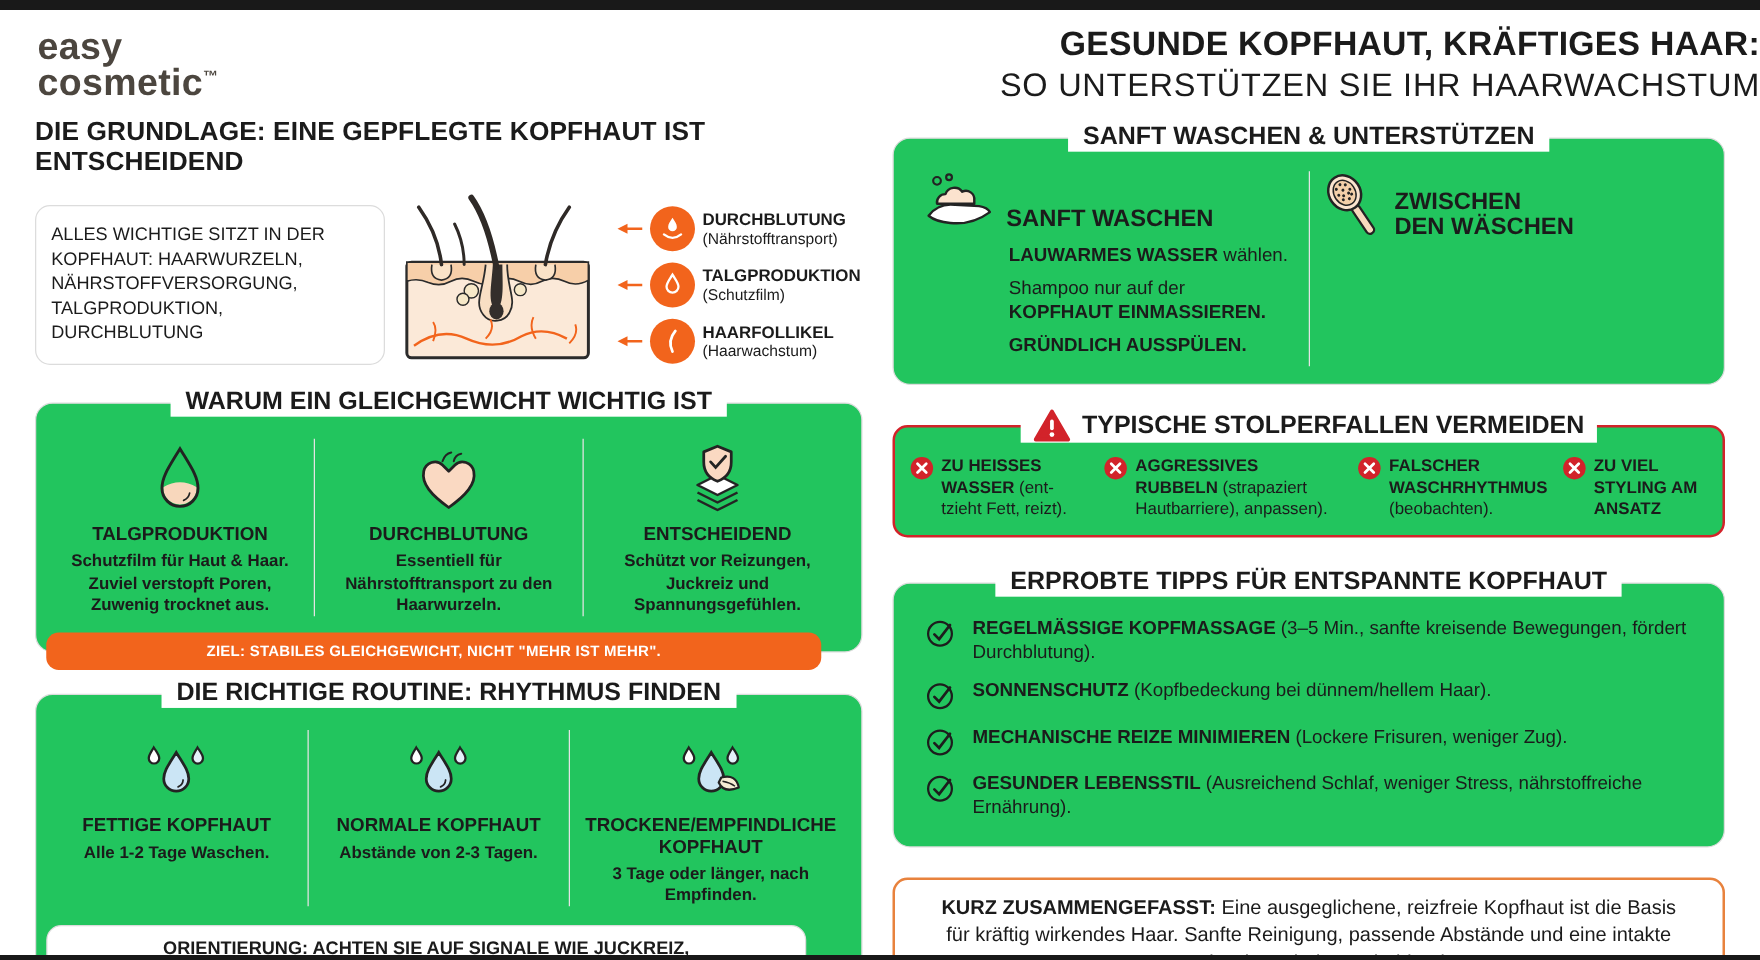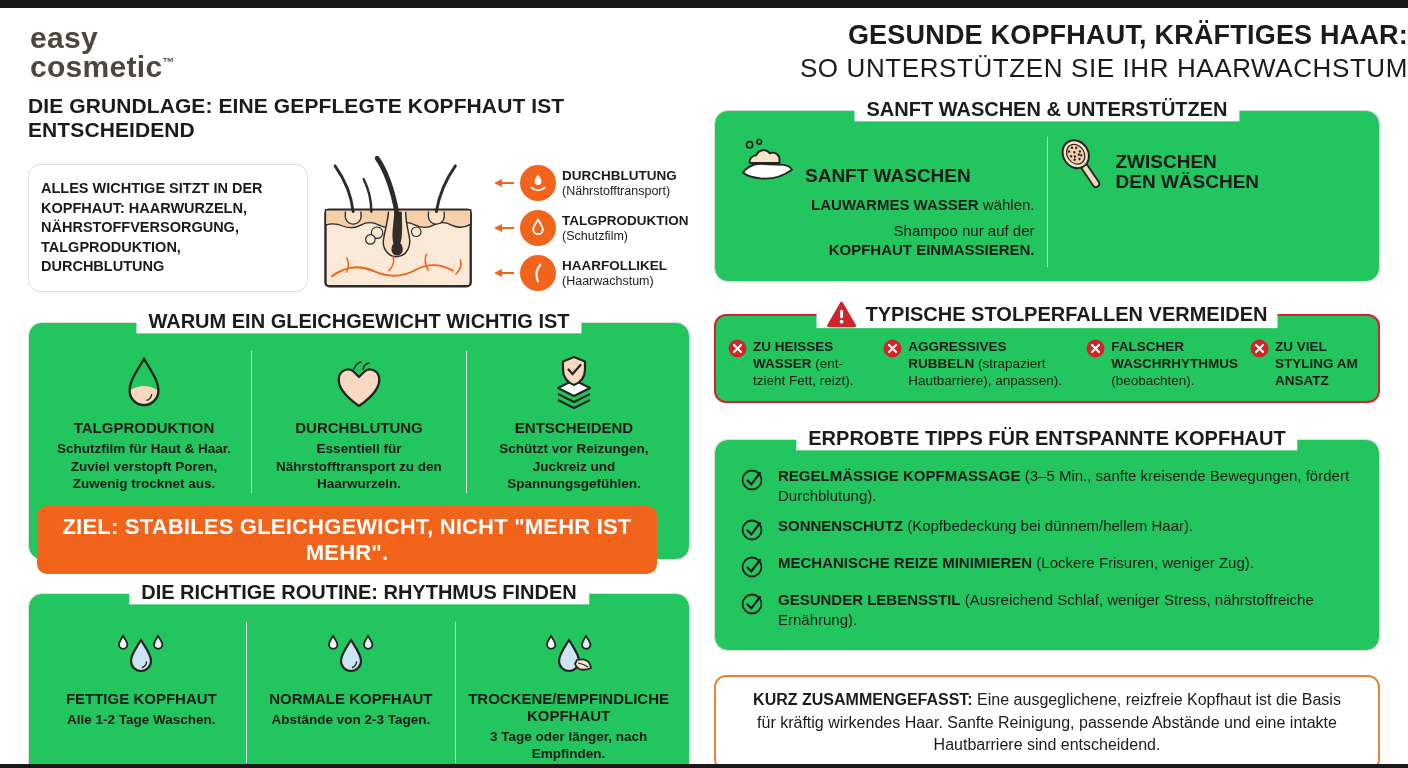--- a/index.html
+++ b/index.html
@@ -24,21 +24,21 @@
 
   .content { display:flex; padding:0 28px; gap:24px; }
   .col-left  { width:662px; flex:none; }
   .col-right { width:666px; flex:none; }
 
   h2.sec { font-size:21px; font-weight:800; margin:4px 0 10px; letter-spacing:0.1px; }
 
   
   .diagram-row { display:flex; align-items:center; gap:6px; height:152px; }
   .info-box { width:280px; flex:none; border:1.5px solid #dcdcdc; border-radius:12px;
-              padding:14px 12px; font-size:14.5px; font-weight:700; line-height:1.35; }
+              padding:14px 12px; font-size:14.5px; font-weight:400; line-height:1.35; }
   .skin-wrap { flex:none; width:172px; }
   .legend { display:flex; flex-direction:column; gap:9px; }
   .legend-item { display:flex; align-items:center; gap:6px; }
   .legend-ic { width:36px; height:36px; border-radius:50%; background:#f2641c; flex:none;
                display:flex; align-items:center; justify-content:center; }
   .legend-tx { font-size:12.5px; line-height:1.15; }
   .legend-tx b { display:block; font-size:13.5px; font-weight:800; }
 
   
   .card { position:relative; border:1.5px solid #dcdcdc; border-radius:14px; background:#22c55e; }
@@ -46,37 +46,37 @@
                 background:#fff; padding:0 12px; font-size:20px; font-weight:800; white-space:nowrap; }
 
   #balance { margin-top:18px; padding:28px 8px 0; }
   .cols { display:flex; text-align:center; }
   .cols .col { flex:1; padding:0 12px; }
   .cols .col + .col { border-left:1.5px solid #e4e4e4; }
   .col .ic { height:60px; display:flex; align-items:flex-end; justify-content:center; }
   .col h3 { font-size:15px; font-weight:800; margin:8px 0 4px; }
   .col p  { font-size:13.5px; margin:0; line-height:1.3;font-weight:bold; }
   .banner { position:relative; margin:13px 24px -15px 0; background:#f2641c; color:#fff;
-            font-size:22px; font-weight:700; text-align:center; border-radius:10px;
+            font-size:12px; font-weight:700; text-align:center; border-radius:10px;
             padding:8px 10px; letter-spacing:0.2px; }
 
   #routine { margin-top:33px; padding:28px 8px 0; }
   .note-box { position:relative; margin:15px 36px -16px 0; border:1.5px solid #dcdcdc;
               border-radius:12px; background:#fff; text-align:center; font-size:14.5px;
               font-weight:800; padding:9px 26px; line-height:1.35; }
 
   
   .wash-card { margin-top:20px; padding:26px 8px 14px; }
   .wash-cols { display:flex; }
   .wash-col { flex:1; padding:0 12px; }
   .wash-col + .wash-col { border-left:1.5px solid #e4e4e4; }
   .wash-head { display:flex; align-items:flex-end; gap:10px; margin-bottom:8px; }
   .wash-head h3 { font-size:19px; font-weight:800; margin:0; line-height:1.08; }
   .wash-head h3 span { display:block; }
-  .wash-body { font-size:15px; line-height:1.28;text-align:right; }
+  .wash-body { font-size:15px; line-height:1.28; }
   .wb1 { margin-left:72px; }
   .wb2 { margin-left:58px; }
   .wash-body p { margin:0 0 7px; }
   .bb { font-weight:800; }
 
   .red-card { margin-top:32px; border:2px solid #d2232a; border-radius:12px; padding:22px 12px 12px; }
   .red-title { position:absolute; top:0; left:50%; transform:translate(-50%,-55%); background:#fff;
                padding:0 10px; display:flex; align-items:center; gap:9px;
                font-size:20px; font-weight:800; white-space:nowrap; }
   .pit-cols { display:flex; gap:12px; }
@@ -285,20 +285,21 @@
                 <circle cx="14" cy="8" r="3.2" fill="none" stroke="#232323" stroke-width="1.8"></circle>
                 <circle cx="24" cy="5" r="2.4" fill="none" stroke="#232323" stroke-width="1.8"></circle>
                 <path d="M14,27 a7,7 0 0 1 7,-8 a8,8 0 0 1 14,-2 a7,7 0 0 1 10,7 l0,3 Z" fill="#FBE3CE" stroke="#232323" stroke-width="2" stroke-linejoin="round"></path>
                 <path d="M7,37 C13,29 21,27 29,28 l20,1 q7,1 9,5 q-15,11 -33,9 q-12,-1 -18,-6 Z" fill="#fff" stroke="#232323" stroke-width="2" stroke-linejoin="round"></path>
               </svg>
               <h3>SANFT WASCHEN</h3>
             </div>
             <div class="wash-body wb1">
               <p><span class="bb">LAUWARMES WASSER</span><span> wählen.</span></p>
               <p><span>Shampoo nur auf der </span><span class="bb">KOPFHAUT EINMASSIEREN.</span></p>
+              <p><span class="bb">GRÜNDLICH AUSSPÜLEN.</span></p>
             </div>
           </div>
           <div class="wash-col">
             <div class="wash-head">
               <svg width="46" height="56" viewBox="0 0 46 56">
                 <g transform="rotate(-34 23 28)">
                   <rect x="20" y="28" width="6.5" height="26" rx="3" fill="#F7D9BE" stroke="#232323" stroke-width="1.8"></rect>
                   <ellipse cx="23" cy="15" rx="12.5" ry="14.5" fill="#FBE4CF" stroke="#232323" stroke-width="2"></ellipse>
                   <ellipse cx="23" cy="15" rx="8.5" ry="10.5" fill="#F3CFA9" stroke="#232323" stroke-width="1.2"></ellipse>
                   <g fill="#232323">

